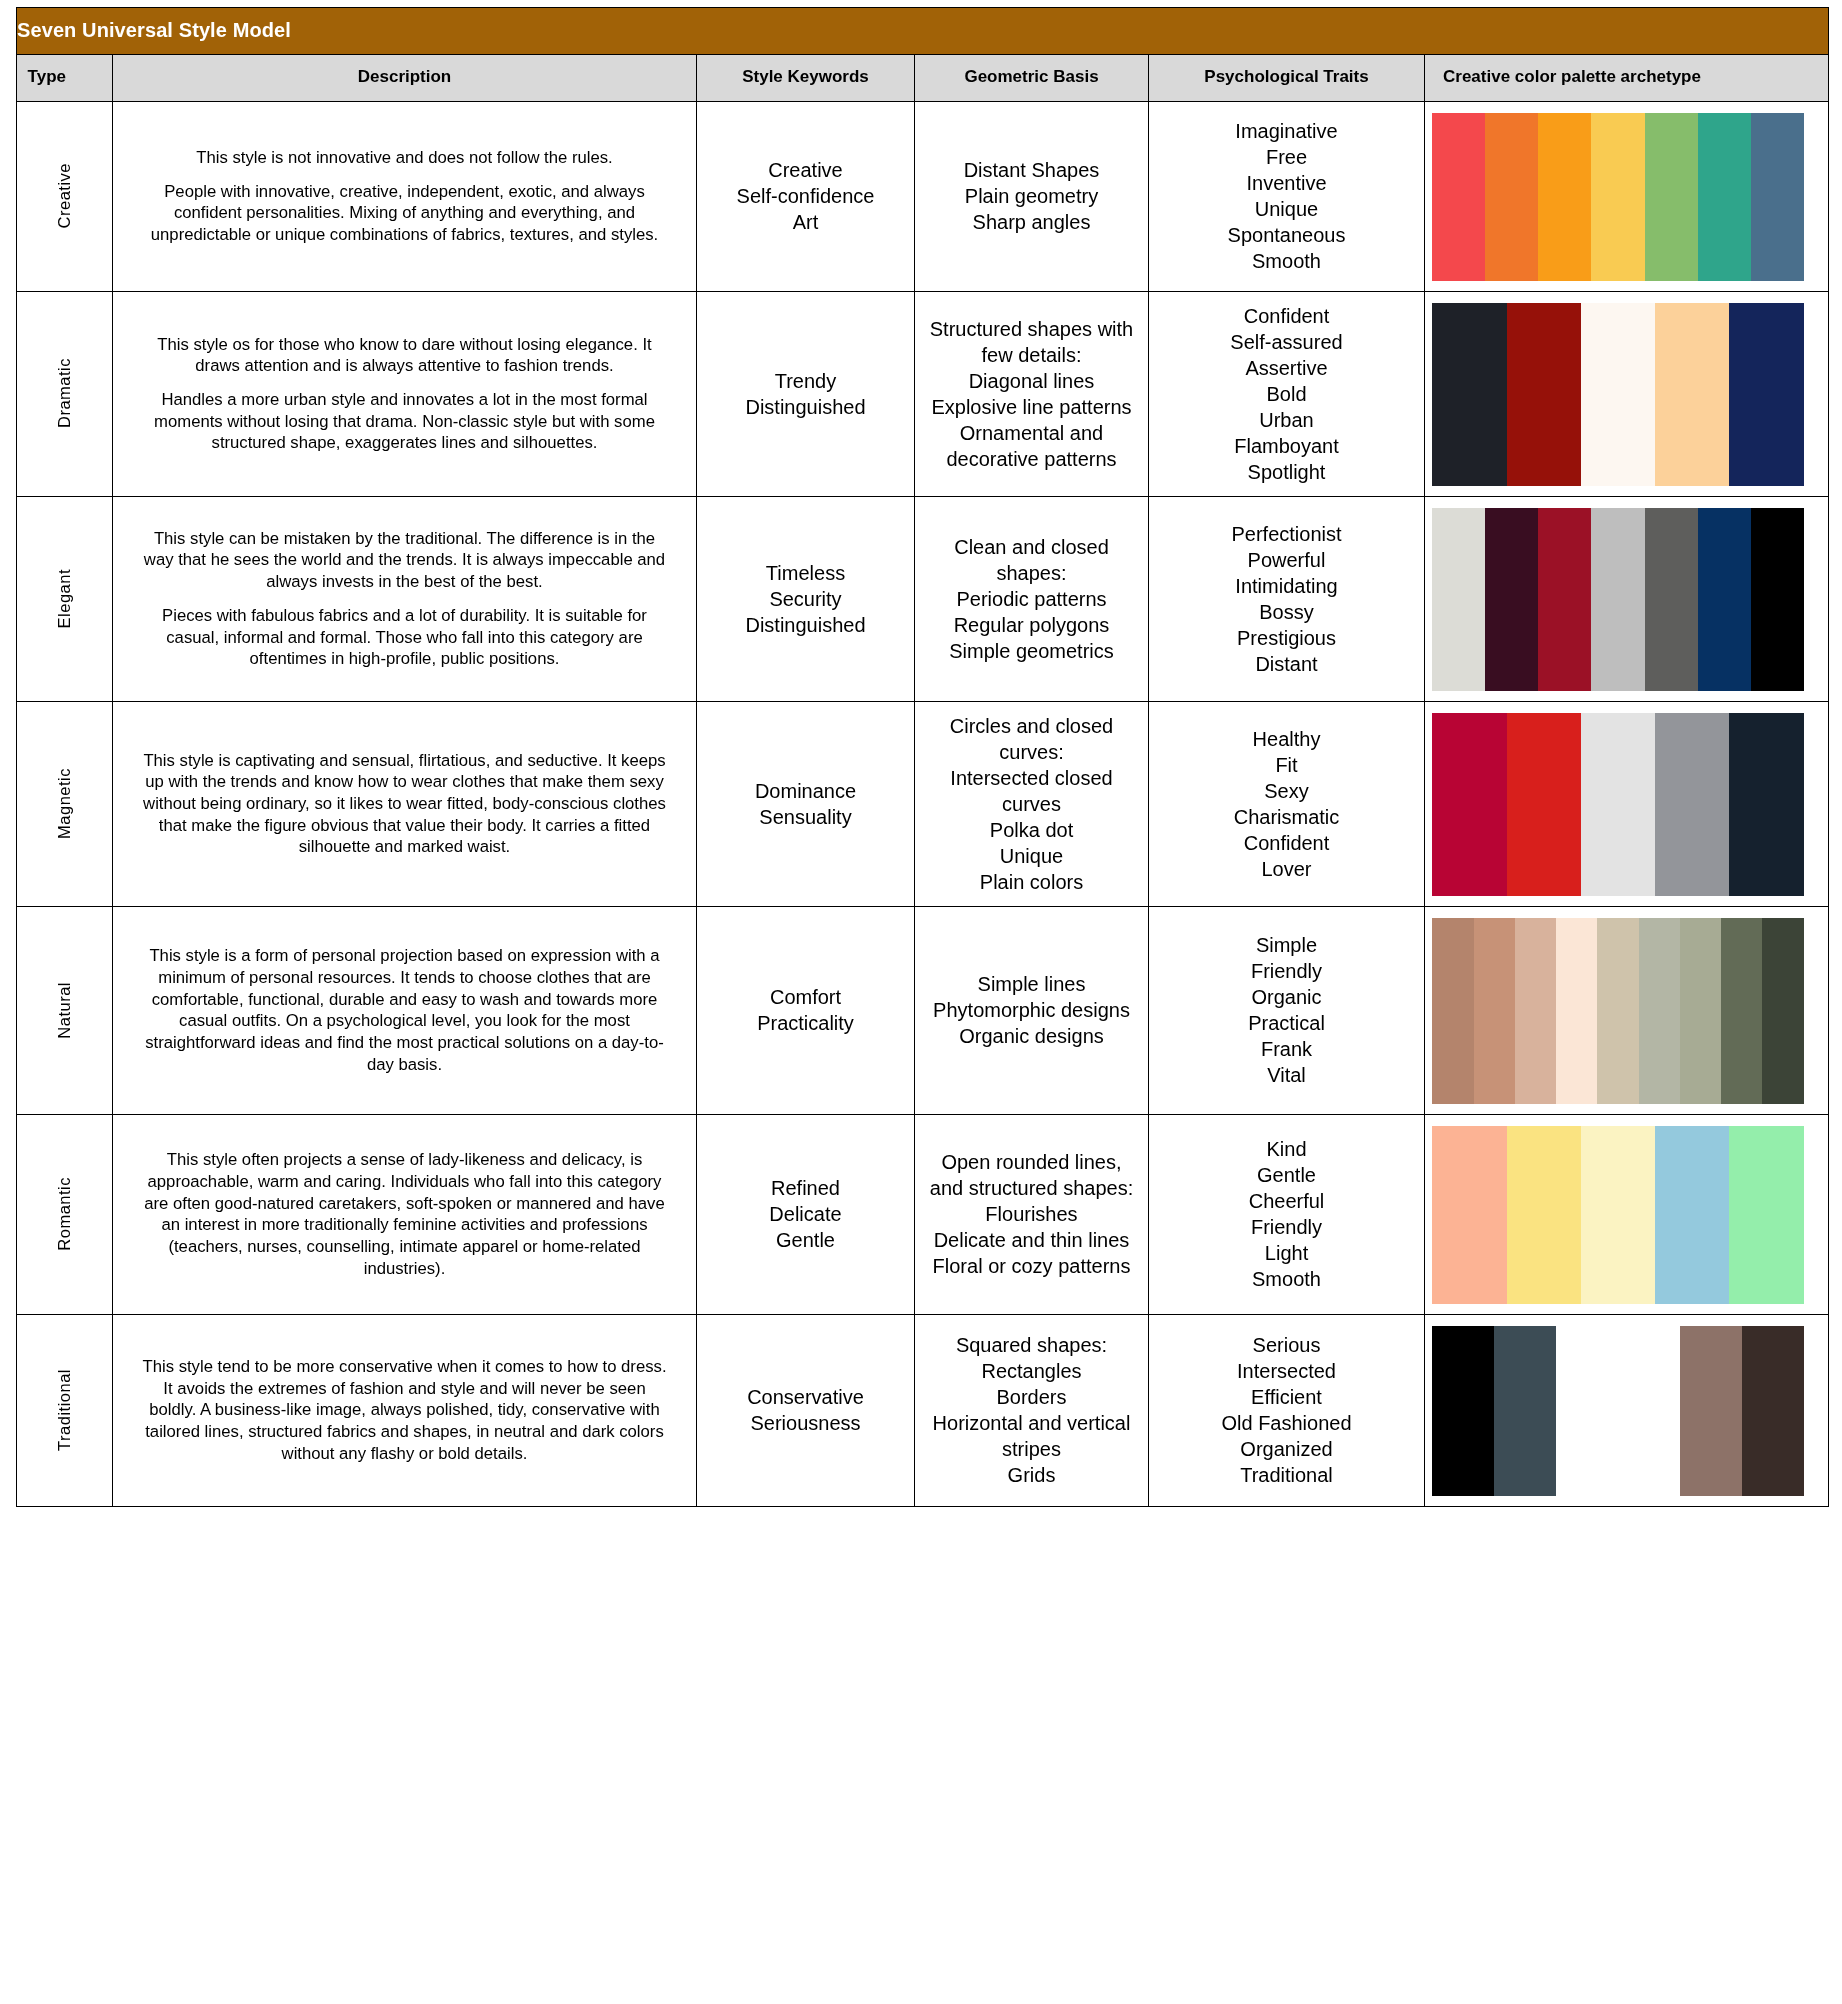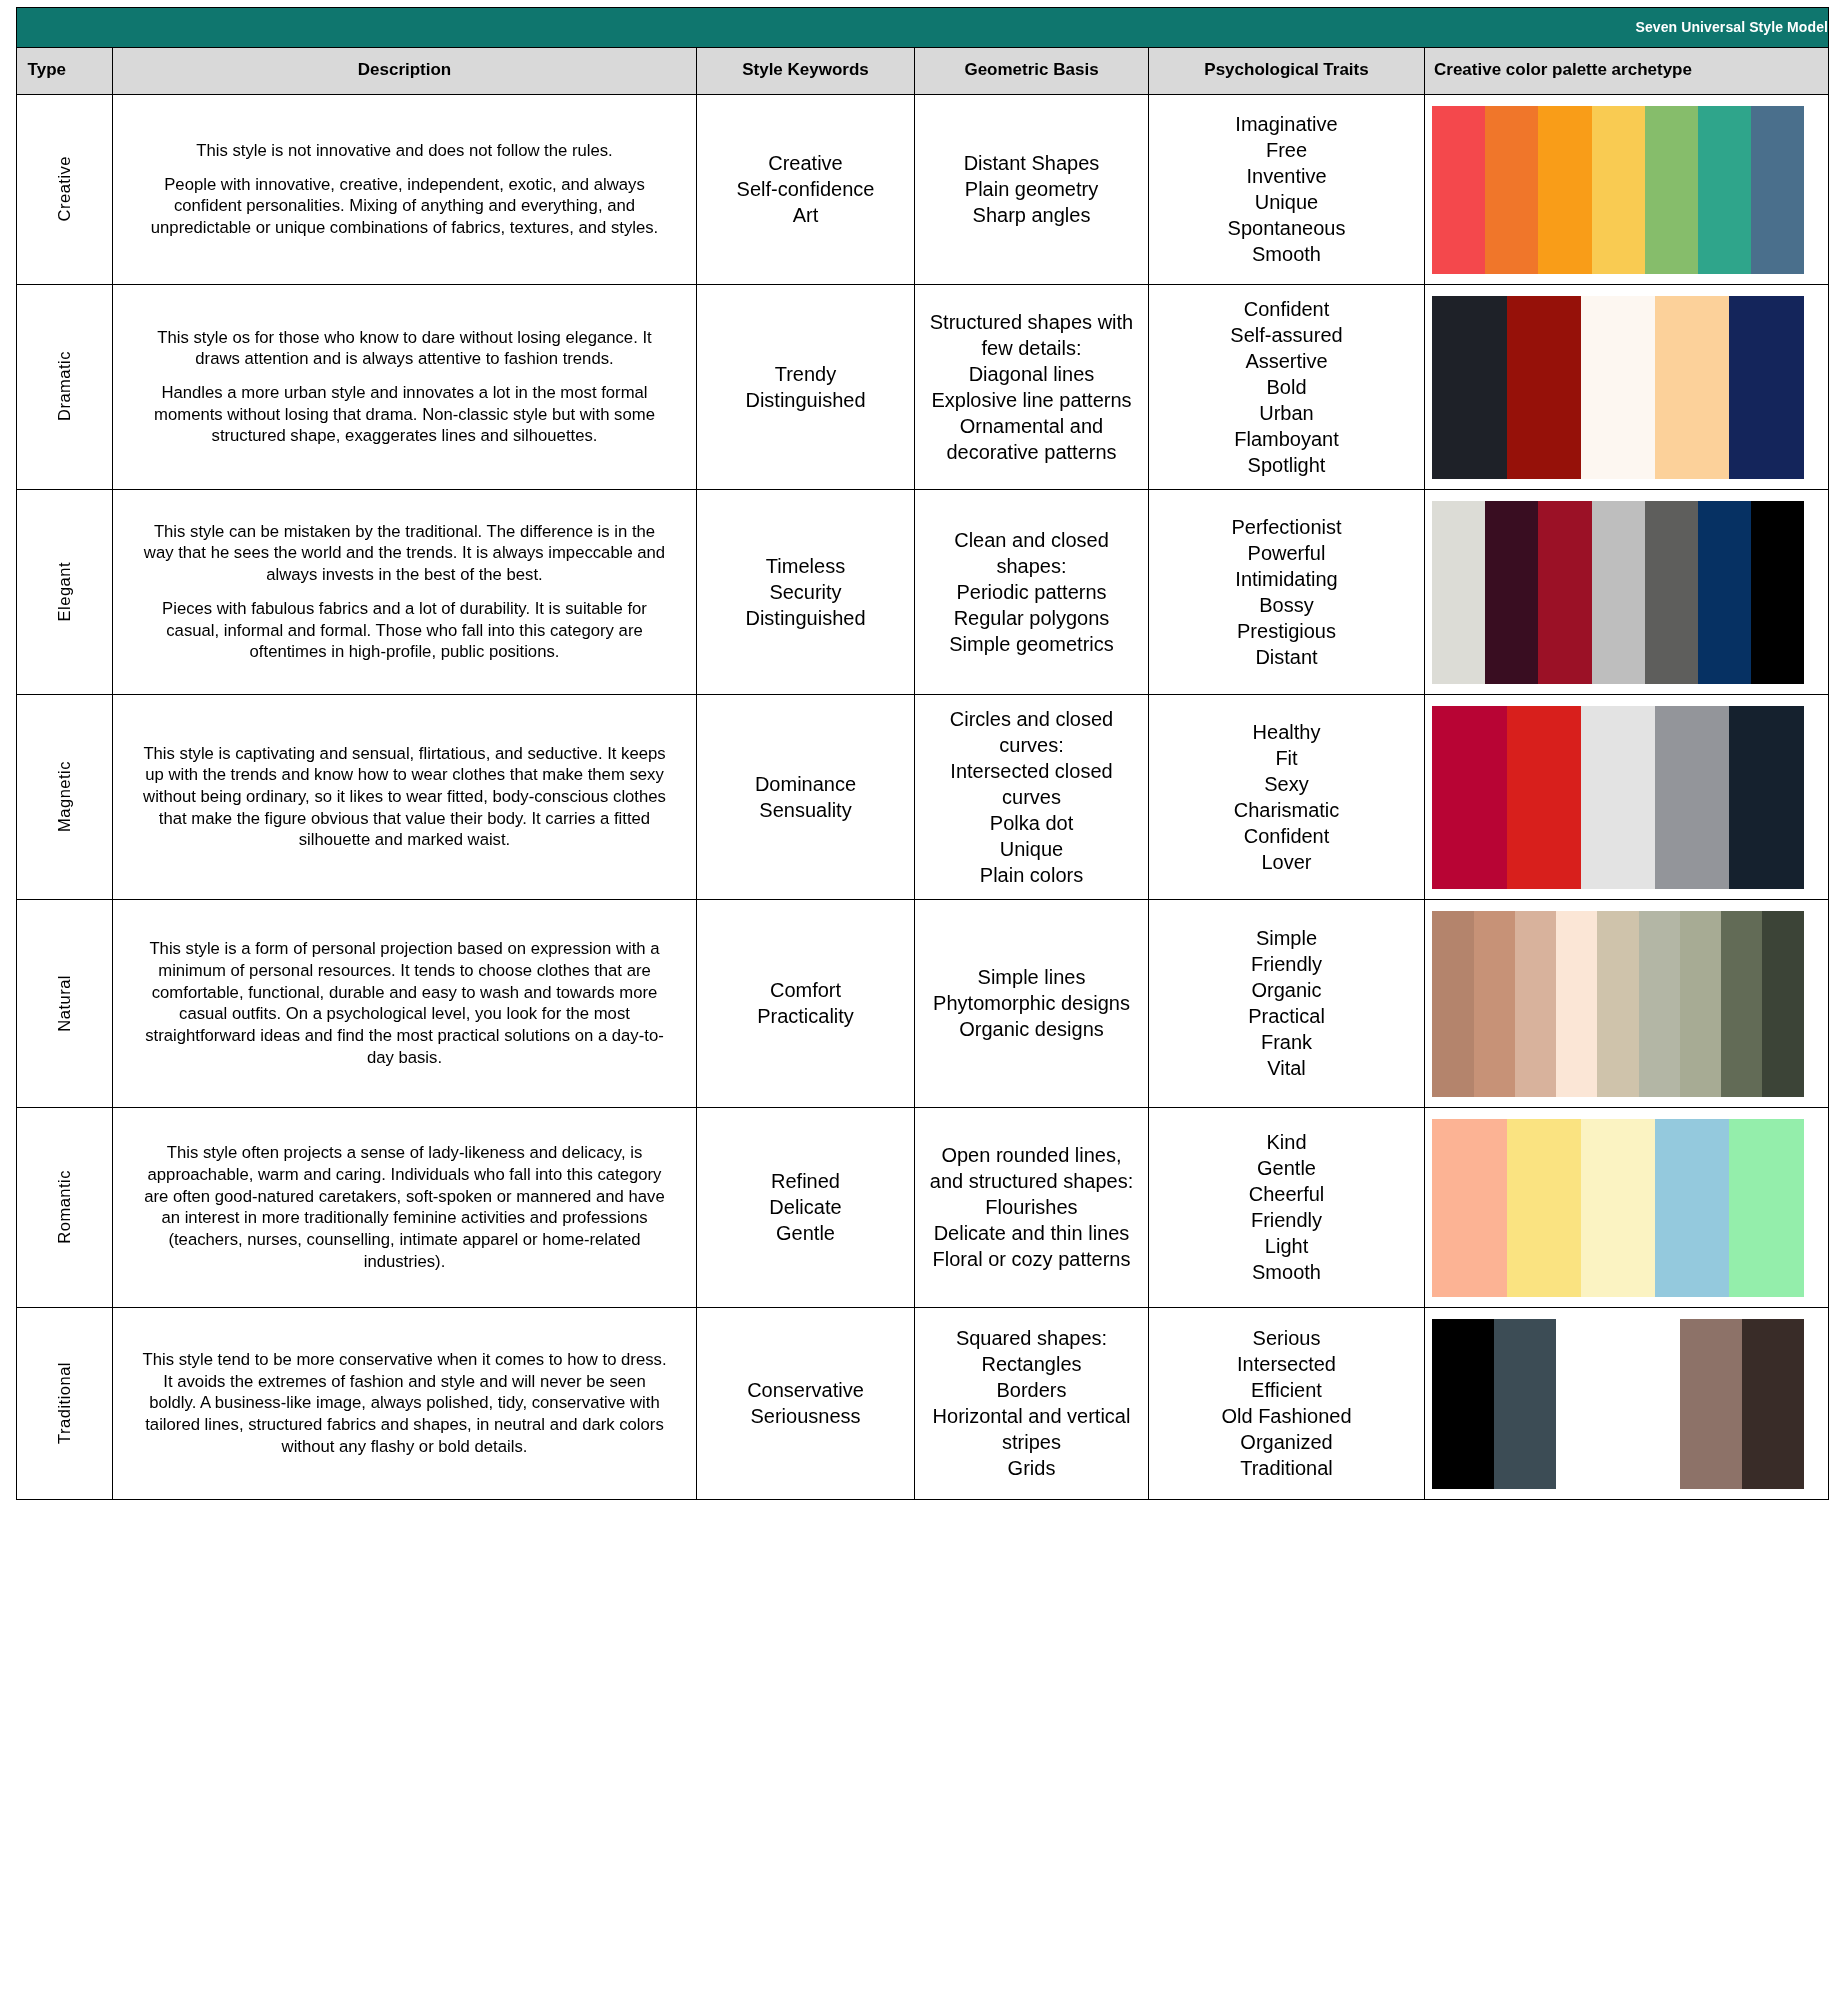--- a/index.html
+++ b/index.html
@@ -32,25 +32,25 @@
   
   col.c-type   { width: 96px; }
   col.c-desc   { width: 584px; }
   col.c-kw     { width: 218px; }
   col.c-geo    { width: 234px; }
   col.c-psy    { width: 276px; }
   col.c-pal    { width: 404px; }
 
   
   tr.title-row th {
-    background: #0f766e;
+    background: #a16207;
     color: #ffffff;
-    font-size: 14px;
+    font-size: 20px;
     font-weight: bold;
-    text-align: right;
+    text-align: left;
     padding: 10.6px 0 11.7px 0;
     border: 1.6px solid #000000;
     letter-spacing: 0.1px;
   }
 
   
   tr.head-row th {
     background: #d9d9d9;
     color: #000000;
     font-size: 17px;
@@ -59,21 +59,21 @@
     padding: 12.7px 4.2px 14px 4.2px;
     border: 1.6px solid #000000;
     vertical-align: middle;
   }
   tr.head-row th.th-type {
     text-align: left;
     padding-left: 10.6px;
   }
   tr.head-row th.th-pal {
     text-align: left;
-    padding-left: 9px;
+    padding-left: 18px;
   }
 
   
   td {
     border: 1.6px solid #000000;
     vertical-align: middle;
     background: #ffffff;
   }
 
   td.type-cell {

